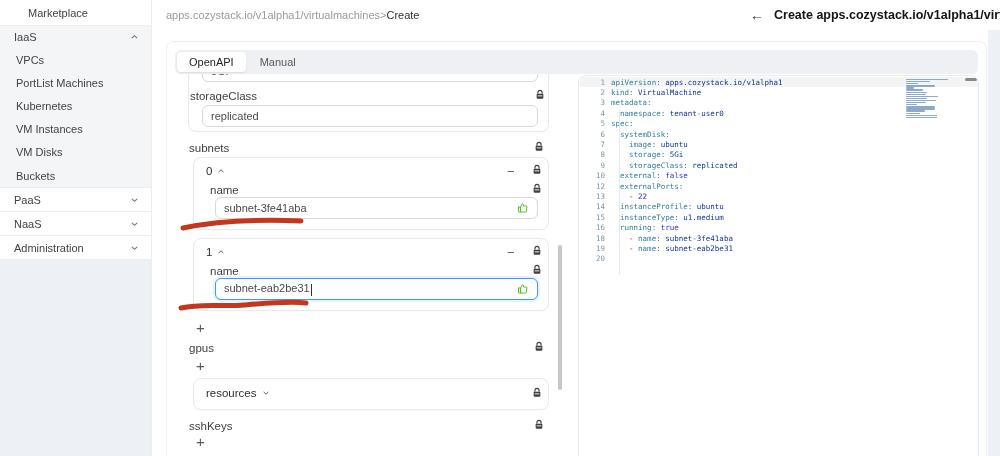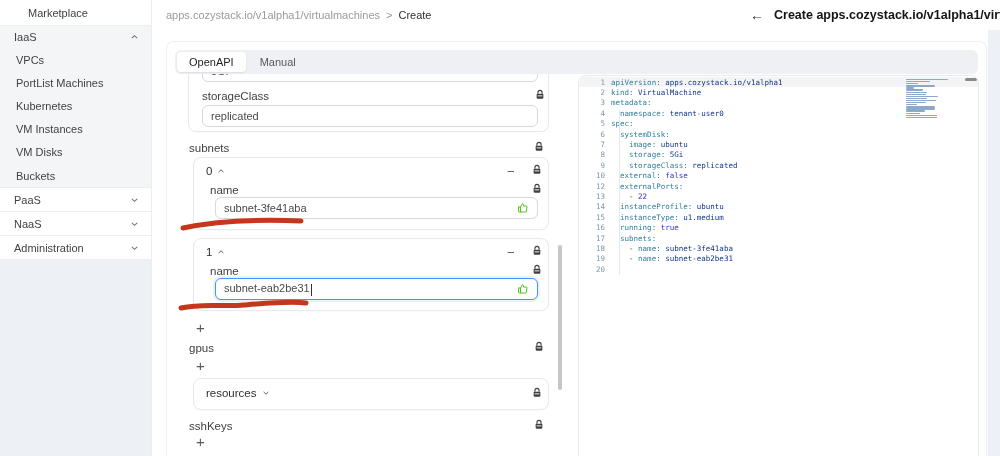--- a/index.html
+++ b/index.html
@@ -15,21 +15,21 @@
   .side-row { display:flex; align-items:center; padding-left:14px; position:relative; flex:0 0 auto; cursor:pointer; }
   .side-row .chev { position:absolute; right:12px; top:50%; transform:translateY(-50%); display:flex; }
   .row-top { height:26px; padding-left:28px; border-bottom:1px solid #efefef; }
   .iaas-group { background:#f4f5f7; border-bottom:1px solid #ececee; }
   .row-group-head { height:22px; }
   .side-child { height:23.2px; display:flex; align-items:center; padding-left:16px; cursor:pointer; }
   .row-collapsed { height:24px; border-bottom:1px solid #efefef; }
   .side-filler { flex:1 1 auto; background:#edf1f6; }
   
   .breadcrumb { position:absolute; left:166px; top:0; height:30px; display:flex; align-items:center;
-    font-size:11px; color:#9a9a9a; gap:6px; }
+    font-size:11px; color:#9a9a9a; }
   .breadcrumb .crumb-current { color:#2f2f2f; }
   .page-head { position:absolute; left:750px; top:0; height:30px; display:flex; align-items:center; gap:10px; }
   .back-arrow { font-size:14px; color:#2f2f2f; cursor:pointer; }
   .page-title { font-size:12.5px; font-weight:bold; color:#141414; white-space:nowrap; }
   .right-strip { position:absolute; left:988px; top:30px; width:12px; height:426px; background:#edf1f6; }
   
   .main-card { position:absolute; left:166px; top:41px; width:821px; height:420px; background:#fff;
     border:1px solid #f0f0f0; border-bottom:none; border-radius:8px 8px 0 0; box-shadow:0 1px 3px rgba(0,0,0,.04); }
   .tabstrip { position:absolute; left:8px; top:8px; right:8px; height:24px; background:#eef0f4;
     border-radius:6px; display:flex; align-items:center; padding:2px; gap:2px; }
@@ -134,21 +134,21 @@
     <div class="tab">Manual</div>
   </div>
 </div>
 
 <div class="form-view">
 
   <div class="fcard" style="left:22px; top:-32px; width:361px; height:90px;"></div>
   <div class="finput" style="left:36px; top:-14px; width:336px;">
     <span>5Gi</span>
   </div>
-  <div class="flabel" style="left:36px; top:16px;text-align:center;">storageClass</div>
+  <div class="flabel" style="left:24px; top:16px;text-align:center;">storageClass</div>
   <span class="lockpos" style="left:369px; top:15px;">
     <svg class="icon" width="10" height="11" viewBox="0 0 12 13">
         <path d="M3.5 5.5V4a2.5 2.5 0 0 1 5 0v1.5" fill="none" stroke="#3f3f3f" stroke-width="1.3"></path>
         <rect x="2" y="5.5" width="8" height="6" rx="1" fill="#3f3f3f"></rect>
         <rect x="3.2" y="7.6" width="5.6" height="1.1" fill="#fff"></rect>
       </svg>
   </span>
   <div class="finput" style="left:36px; top:31px; width:336px;">
     <span>replicated</span>
   </div>
@@ -320,24 +320,20 @@
         <span class="ln">14</span>
         <span class="code"><span class="tk-p">  </span><span class="tk-k">instanceProfile:</span><span class="tk-v"> ubuntu</span></span>
       </div>
       <div class="ed-line">
         <span class="ln">15</span>
         <span class="code"><span class="tk-p">  </span><span class="tk-k">instanceType:</span><span class="tk-v"> u1.medium</span></span>
       </div>
       <div class="ed-line">
         <span class="ln">16</span>
         <span class="code"><span class="tk-p">  </span><span class="tk-k">running:</span><span class="tk-b"> true</span></span>
-      </div>
-      <div class="ed-line">
-        <span class="ln">17</span>
-        <span class="code"><span class="tk-p">  </span><span class="tk-k">subnets:</span></span>
       </div>
       <div class="ed-line">
         <span class="ln">18</span>
         <span class="code"><span class="tk-p">    - </span><span class="tk-k">name:</span><span class="tk-v"> subnet-3fe41aba</span></span>
       </div>
       <div class="ed-line">
         <span class="ln">19</span>
         <span class="code"><span class="tk-p">    - </span><span class="tk-k">name:</span><span class="tk-v"> subnet-eab2be31</span></span>
       </div>
       <div class="ed-line">

